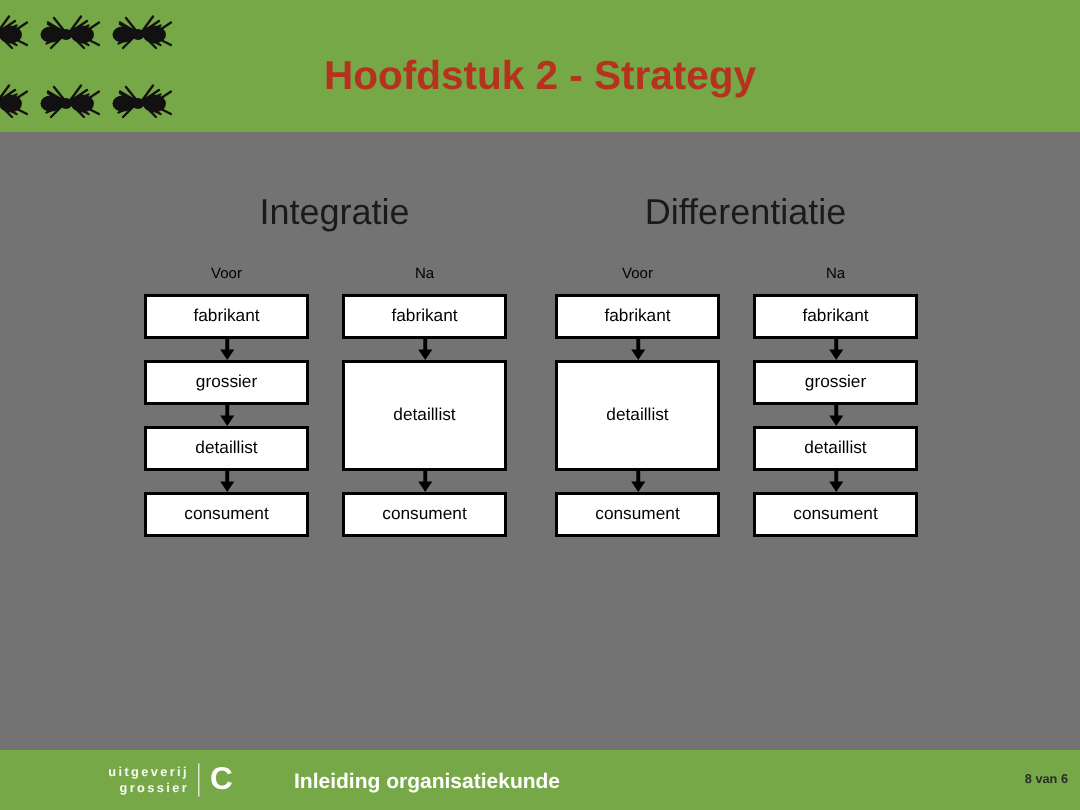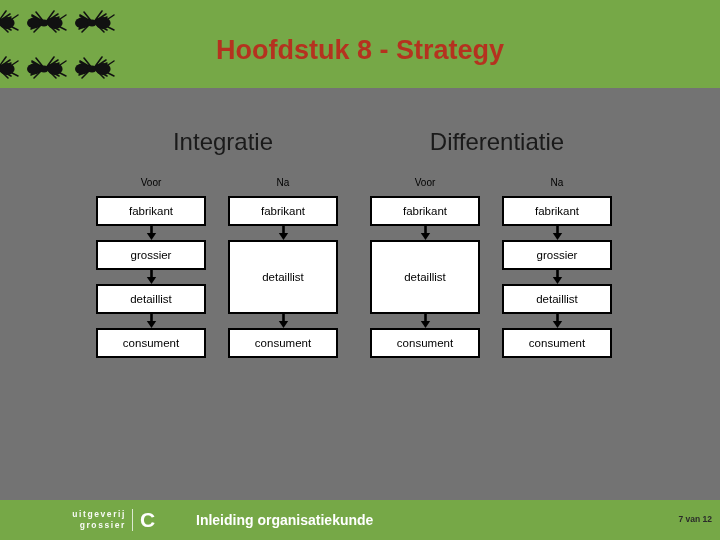--- a/index.html
+++ b/index.html
@@ -247,21 +247,21 @@
             <path d="M18 18 L10 13 M28 18 L37 14"></path>
           </g>
           <ellipse cx="12" cy="20" rx="7" ry="5.4" fill="#111"></ellipse>
           <ellipse cx="22" cy="20" rx="4.2" ry="3.6" fill="#111"></ellipse>
           <ellipse cx="33" cy="20" rx="7.6" ry="6" fill="#111"></ellipse>
           <path d="M38 16 L44 12 M38 24 L44 27" stroke="#111" stroke-width="1.5" fill="none" stroke-linecap="round"></path>
         </svg>
       </div>
     </div>
 
-  <div class="slide-title">Hoofdstuk 8 - Strategy</div>
+  <div class="slide-title">Hoofdstuk 2 - Strategy</div>
 </div>
 
 <div class="stage">
   <div class="panel panel-left">
       <div class="panel-heading">Integratie</div>
       <div class="col-label" style="left: 18px; top: 88px;">Voor</div>
       <div class="node" style="left: 18px; top: 108px; width: 110px; height: 30px;">fabrikant</div>
       <div class="arrow" style="left: 67.5px; top: 138px; height: 14px;">
         <svg width="11" height="14" viewBox="0 0 11 14">
           <line x1="5.5" y1="0" x2="5.5" y2="9" stroke="#000" stroke-width="2.6"></line>
@@ -347,14 +347,14 @@
 <div class="footer">
   <div class="logo">
     <div class="logo-text">
       <div>uitgeverij</div>
       <div>grossier</div>
     </div>
     <div class="logo-divider"></div>
     <div class="logo-c">C</div>
   </div>
   <div class="footer-title">Inleiding organisatiekunde</div>
-  <div class="page-num">7 van 12</div>
+  <div class="page-num">8 van 6</div>
 </div>
 
 </body></html>

